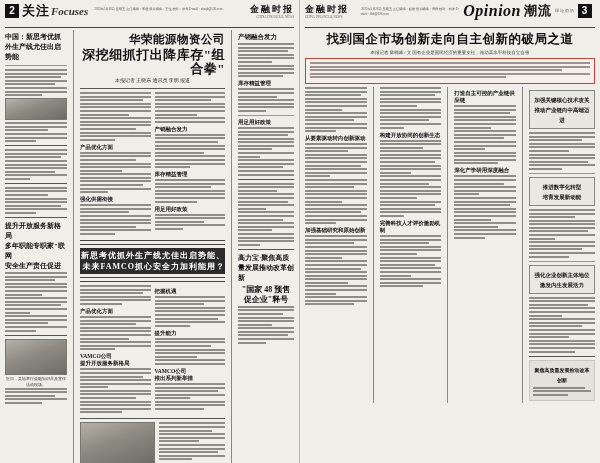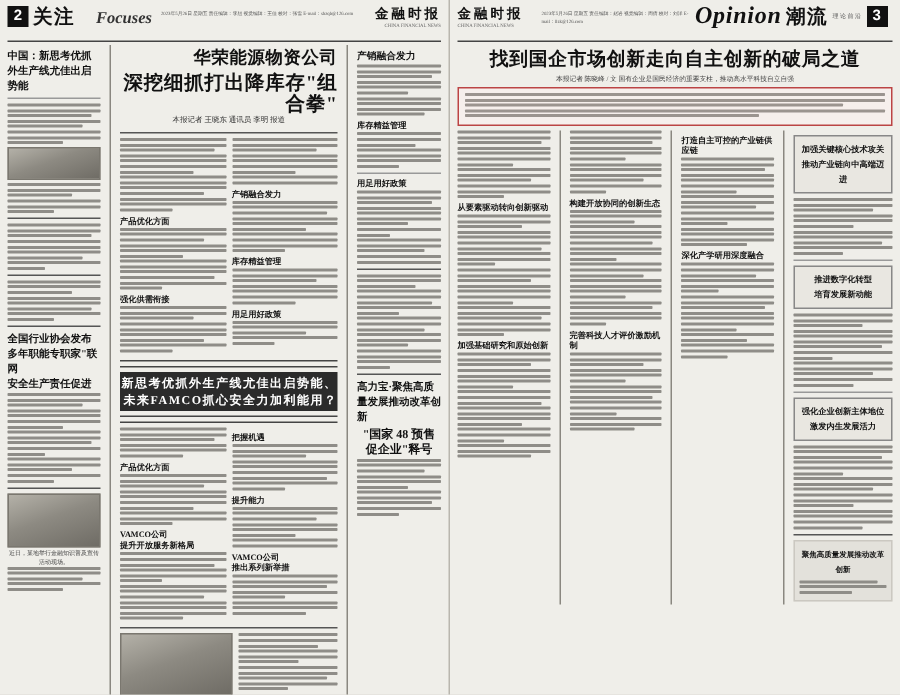--- a/index.html
+++ b/index.html
@@ -37,21 +37,21 @@
     font-size:10px;line-height:14px;text-align:center;
     font-family:"Liberation Sans",sans-serif;font-weight:bold;
     flex:0 0 auto;margin-right:3px;
   }
   .masthead-title{
     font-size:13px;font-weight:bold;letter-spacing:1px;line-height:14px;
     color:#111;
   }
   .masthead-title .latin{
     font-family:"Liberation Serif",serif;font-style:italic;font-size:11px;
-    letter-spacing:0;margin-left:14px;color:#333;
+    letter-spacing:0;margin-left:1px;color:#333;
   }
   .masthead-meta{
     flex:1;font-size:3.2px;line-height:5px;color:#555;
     padding-top:3px;padding-left:6px;
   }
   .masthead-logo{
     flex:0 0 auto;text-align:right;
   }
   .masthead-logo .lg{
     font-size:9px;font-weight:bold;color:#111;letter-spacing:2px;
@@ -199,21 +199,21 @@
             <div class="ln"></div>
             <div class="ln s70"></div>
           <div class="ln"></div>
             <div class="ln"></div>
             <div class="ln s90"></div>
           <div class="ln"></div>
             <div class="ln s50"></div>
         </div>
 
         <div class="rule"></div>
-        <div class="hl-col" style="white-space:pre-line">全国行业协会发布
+        <div class="hl-col" style="white-space:pre-line">提升开放服务新格局
 多年职能专职家"联网
 安全生产责任促进</div>
         <div class="txt">
           <div class="ln"></div>
             <div class="ln"></div>
             <div class="ln s80"></div>
           <div class="ln"></div>
             <div class="ln"></div>
             <div class="ln"></div>
           <div class="ln s60"></div>

